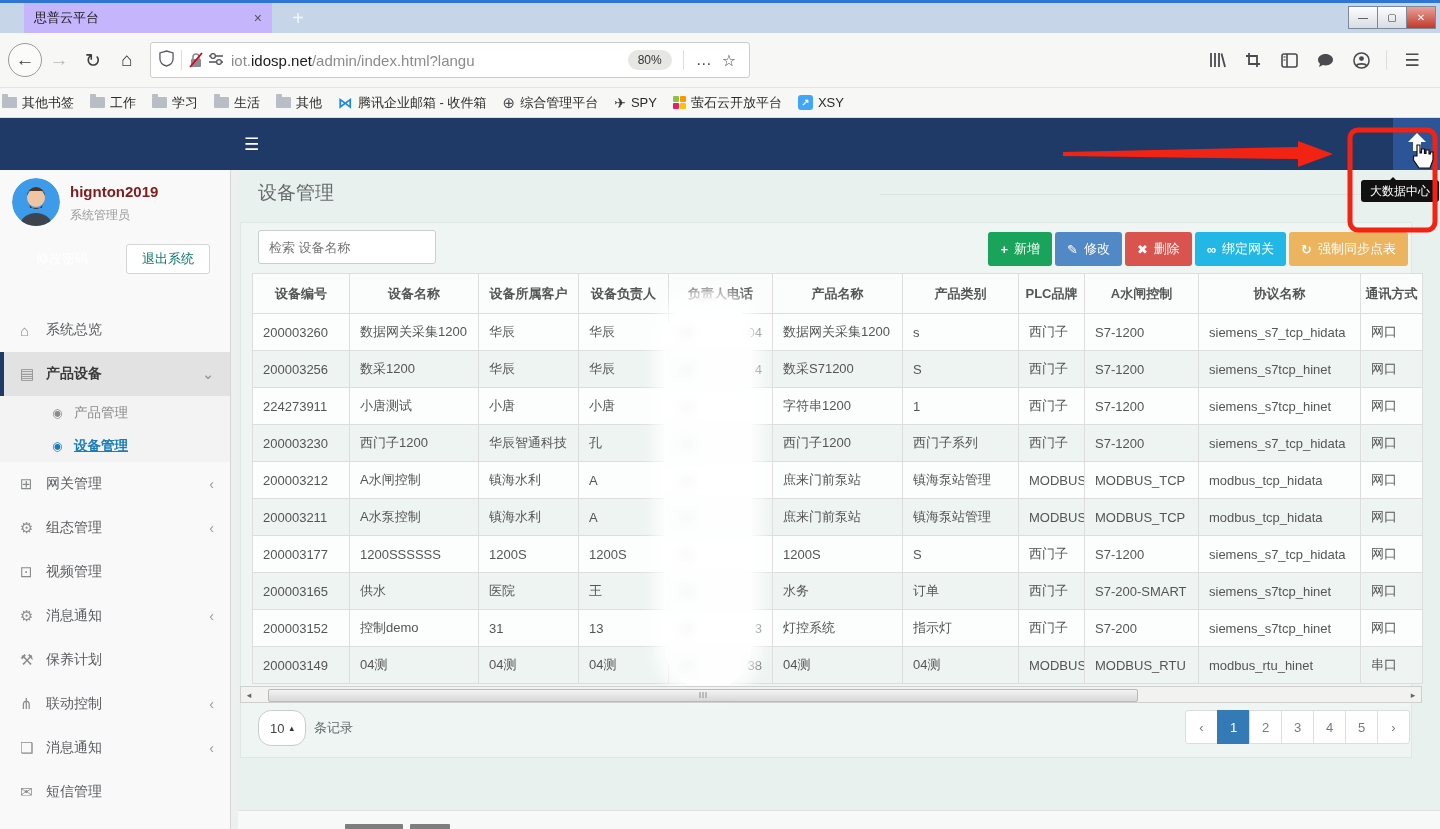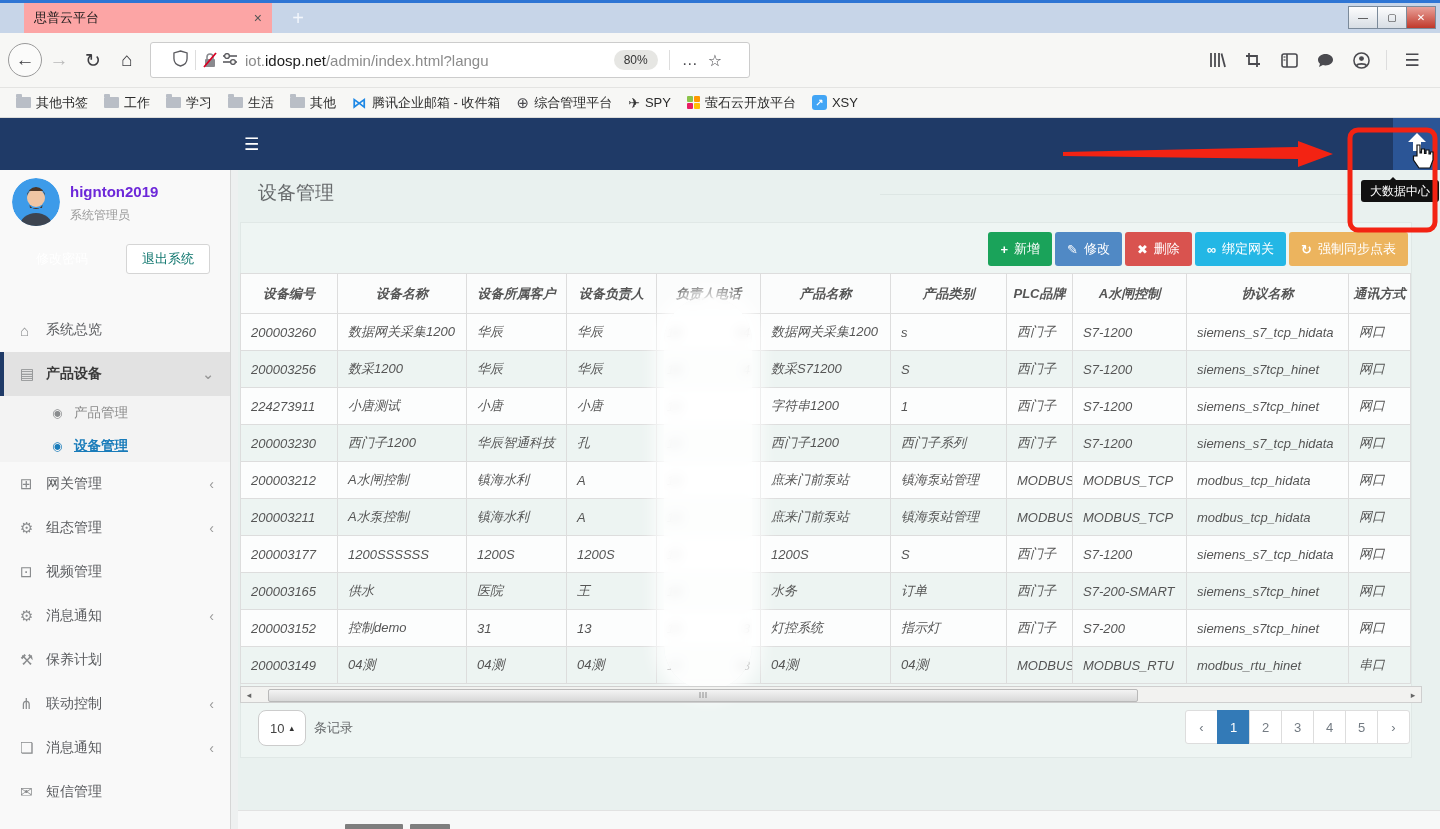--- a/index.html
+++ b/index.html
@@ -3,68 +3,68 @@
 <meta charset="utf-8">
 <style>
   html,body{margin:0;padding:0;background:#fff;}
   #page{position:relative;width:1440px;height:829px;overflow:hidden;
         font-family:"Liberation Sans","DejaVu Sans",sans-serif;
         -webkit-font-smoothing:antialiased;}
   .abs{position:absolute;}
   
   #topline{left:0;top:0;width:1440px;height:3px;background:#2e75d4;}
   #tabbar{left:0;top:3px;width:1440px;height:30px;background:#c7d5e8;}
-  .tab{position:absolute;left:24px;top:0;width:248px;height:30px;background:#fca5a5;
+  .tab{position:absolute;left:24px;top:0;width:248px;height:30px;background:#c4b5fd;
        display:flex;align-items:center;padding:0 10px;box-sizing:border-box;font-size:13px;color:#1b1b1b;}
   .tab .tab-close{margin-left:auto;color:#555;font-size:14px;cursor:default;}
   .newtab{position:absolute;left:283px;top:2px;width:30px;height:27px;color:#f2f6fc;
           font-size:20px;display:flex;align-items:center;justify-content:center;}
   .win-controls{position:absolute;right:4px;top:3px;display:flex;}
   .winbtn{width:28px;height:21px;border:1px solid #7b8a9a;background:linear-gradient(#fdfdfd,#d7dde4);
           display:flex;align-items:center;justify-content:center;font-size:10px;color:#333;margin-left:-1px;}
   .winbtn.close{background:linear-gradient(#e9a199,#c0392b);color:#fff;font-weight:bold;}
   #navbar{left:0;top:33px;width:1440px;height:55px;background:#f7f7f5;border-bottom:1px solid #e4e4e2;box-sizing:border-box;
           display:flex;align-items:center;}
   .navbtn{font-size:19px;color:#3e3e42;width:34px;text-align:center;}
   .navbtn.back{width:34px;height:34px;border:1px solid #9a9a9a;border-radius:50%;line-height:32px;margin-left:8px;background:#fbfbfa;box-sizing:border-box;}
   .navbtn.fwd{color:#b9b9b9;}
   .urlbar{margin-left:6px;width:600px;height:36px;background:#fff;border:1px solid #ccc;border-radius:3px;
-          display:flex;align-items:center;padding:0 22px;box-sizing:border-box;}
+          display:flex;align-items:center;padding:0 8px;box-sizing:border-box;}
   .sep-v{width:1px;height:20px;background:#ddd;margin:0 7px;}
   .url-text{font-size:15px;white-space:nowrap;overflow:hidden;flex:1;
             -webkit-mask-image:linear-gradient(90deg,#000 72%,transparent 96%);
             mask-image:linear-gradient(90deg,#000 72%,transparent 96%);}
   .url-pre,.url-path{color:#8b8b8b;}
   .url-domain{color:#1b1b1b;}
   .zoom-badge{background:#e6e6e3;border-radius:10px;font-size:12px;color:#333;padding:3px 10px;margin:0 4px;}
   .url-extra{font-size:16px;color:#4a4a4f;padding:0 5px;}
   .searchbar{margin-left:10px;width:218px;height:36px;background:#fff;border:1px solid #ccc;border-radius:3px;
              display:flex;align-items:center;padding:0 8px;box-sizing:border-box;color:#8b8b8b;font-size:14px;}
   .tool-icons{margin-left:auto;display:flex;align-items:center;margin-right:10px;}
   .ticon{width:36px;height:30px;display:flex;align-items:center;justify-content:center;color:#4a4a4f;}
   #bookmarksbar{left:0;top:88px;width:1440px;height:30px;background:#f7f7f5;border-bottom:1px solid #dcdcda;
-                box-sizing:border-box;display:flex;align-items:center;padding-left:16px;font-size:13px;color:#2b2b2b;}
+                box-sizing:border-box;display:flex;align-items:center;padding-left:2px;font-size:13px;color:#2b2b2b;}
   .bm{display:flex;align-items:center;margin-right:16px;white-space:nowrap;}
   .bm .bm-ic{margin-right:5px;display:inline-flex;align-items:center;}
   .folder{width:15px;height:11px;background:#b9bec6;border-radius:1px;position:relative;display:inline-block;}
   .folder:before{content:"";position:absolute;top:-3px;left:0;width:6px;height:3px;background:#b9bec6;border-radius:1px 1px 0 0;}
   .ez-grid{display:grid;grid-template-columns:6px 6px;grid-gap:1px;}
   .ez-grid i{width:6px;height:6px;border-radius:1px;}
   .xsy{width:15px;height:15px;background:#42a5f5;border-radius:3px;color:#fff;font-size:10px;
        display:flex;align-items:center;justify-content:center;font-weight:bold;}
   
   #appheader{left:0;top:118px;width:1440px;height:52px;background:#1f3a67;}
   #menu-toggle{position:absolute;left:244px;top:134px;color:#fff;font-size:17px;}
   #bigdata-btn{position:absolute;left:1393px;top:118px;width:47px;height:52px;background:#2b5596;
                display:flex;align-items:center;justify-content:center;}
   
   #sidebar{left:0;top:170px;width:230px;height:659px;background:#f9f9f9;}
   #divider{left:230px;top:170px;width:8px;height:659px;background:#eef0f0;border-left:1px solid #d6d6d6;box-sizing:border-box;}
   .avatar{position:absolute;left:12px;top:178px;width:48px;height:48px;border-radius:50%;overflow:hidden;}
-  .uname{position:absolute;left:70px;top:183px;font-size:15px;font-weight:bold;color:#6d28d9;}
+  .uname{position:absolute;left:70px;top:183px;font-size:15px;font-weight:bold;color:#7f1d1d;}
   .urole{position:absolute;left:70px;top:207px;font-size:12px;color:#999;}
   .sbtn{position:absolute;top:244px;height:30px;border-radius:3px;font-size:13px;
         display:flex;align-items:center;justify-content:center;box-sizing:border-box;}
   #btn-changepw{left:20px;width:84px;color:#fff;}
   #btn-logout{left:126px;width:84px;background:#fff;border:1px solid #d5d5d5;color:#0f766e;}
   #menu{position:absolute;left:0;top:308px;width:230px;}
   .mi{height:44px;display:flex;align-items:center;padding-left:20px;box-sizing:border-box;
       color:#5b5d60;font-size:14px;position:relative;}
   .mi .ic{width:26px;font-size:15px;color:#8a8c8e;}
   .mi .chev{position:absolute;right:16px;color:#9a9a9a;font-size:14px;}
@@ -79,39 +79,39 @@
   #page-title{position:absolute;left:258px;top:180px;font-size:19px;color:#676a6c;}
   #crumb-line{position:absolute;left:880px;top:194px;width:558px;height:1px;background:#dde6e4;}
   #panel{position:absolute;left:240px;top:222px;width:1172px;height:536px;background:#eef5f3;border:1px solid #e0e8e6;box-sizing:border-box;}
   #dev-search{position:absolute;left:258px;top:230px;width:178px;height:34px;border:1px solid #c9cfce;border-radius:3px;
               padding:0 10px;font-size:13px;color:#555;background:#fff;box-sizing:border-box;font-family:inherit;}
   #toolbar{position:absolute;right:32px;top:232px;display:flex;}
   .tbtn{height:34px;color:#fff;font-size:13px;display:flex;align-items:center;padding:0 12px;margin-left:3px;
         border-radius:3px;white-space:nowrap;}
   .tbtn .bic{margin-right:6px;font-size:13px;font-weight:bold;}
   
-  #devtable{position:absolute;left:240px;top:273px;width:1170px;border-collapse:collapse;table-layout:fixed;
-            background:#737373;font-size:13px;color:#555;font-style:italic;}
+  #devtable{position:absolute;left:252px;top:273px;width:1170px;border-collapse:collapse;table-layout:fixed;
+            background:#737373;font-size:13px;color:#555;}
   #devtable th{border:1px solid #ddd;height:39px;text-align:center;font-weight:bold;background:#fbfcfc;padding:0 4px;}
   #devtable td{border:1px solid #ddd;height:36px;padding:0 10px;overflow:hidden;white-space:nowrap;}
   #devtable tr.odd td{background:#fcfdfd;}
   #devtable tr.even td{background:#edf4f2;}
   .phone-cell{display:flex;}
   .phone-cell .suf{margin-left:auto;}
   
   #hscroll{position:absolute;left:240px;top:686px;width:1182px;height:17px;background:#f2f2f0;border:1px solid #cfcfcf;
            box-sizing:border-box;display:flex;align-items:center;}
   .harrow{width:16px;text-align:center;font-size:9px;color:#666;}
   #hthumb{position:absolute;left:27px;top:2px;width:868px;height:11px;background:linear-gradient(#f4f4f4,#d8d8d8);
           border:1px solid #b9b9b9;border-radius:2px;}
   #hthumb .grip{position:absolute;left:50%;top:2px;transform:translateX(-50%);display:flex;gap:2px;}
   #hthumb .grip i{width:1px;height:6px;background:#8f8f8f;display:block;}
   
   #pageinfo{position:absolute;left:258px;top:710px;height:36px;display:flex;align-items:center;font-size:13px;color:#676a6c;gap:8px;}
-  #pagesize{width:46px;height:34px;background:#fff;border:1px solid #ccc;border-radius:8px;display:flex;
+  #pagesize{width:46px;height:34px;background:#fff;border:1px solid #ccc;border-radius:13px;display:flex;
             align-items:center;justify-content:center;gap:5px;font-size:13px;color:#444;}
   #pagesize .caret{font-size:9px;color:#333;}
   #pager{position:absolute;right:30px;top:710px;display:flex;}
   .pg{min-width:33px;height:34px;background:#fff;border:1px solid #ddd;margin-left:-1px;display:flex;
       align-items:center;justify-content:center;font-size:13px;color:#737b83;box-sizing:border-box;}
   .pg:first-child{border-radius:3px 0 0 3px;}
   .pg:last-child{border-radius:0 3px 3px 0;}
   .pg.active{background:#337ab7;border-color:#337ab7;color:#fff;}
   #bottomstrip{position:absolute;left:238px;top:810px;width:1202px;height:19px;background:#f7f8f8;border-top:1px solid #e2e2e2;}
   .smudge{position:absolute;top:13px;height:6px;background:#555;opacity:.75;border-radius:1px;}
@@ -360,20 +360,21 @@
       <div class="mi">
         <span class="ic">✉</span>
         <span class="lbl">短信管理</span>
       </div>
     </div>
 
   <div class="abs" id="content"></div>
   <div id="page-title">设备管理</div>
   <div id="crumb-line"></div>
   <div id="panel"></div>
+  <input id="dev-search" placeholder="检索 设备名称" style="">
   <div id="toolbar">
       <div class="tbtn" style="background: rgb(26, 163, 90);">
         <span class="bic">+</span>
         <span>新增</span>
       </div>
       <div class="tbtn" style="background: rgb(80, 137, 197);">
         <span class="bic">✎</span>
         <span>修改</span>
       </div>
       <div class="tbtn" style="background: rgb(217, 83, 79);">

